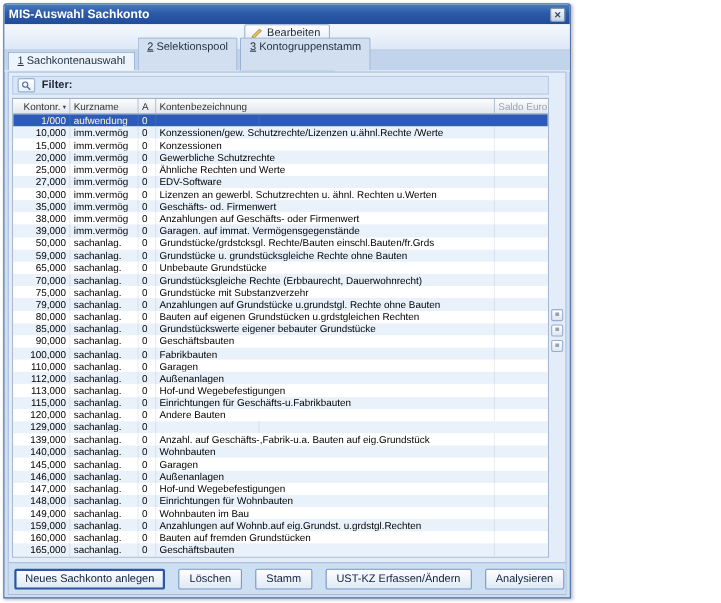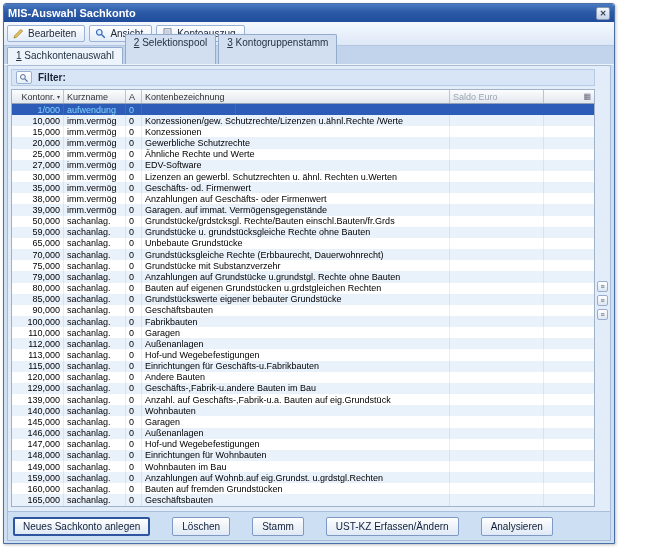--- a/index.html
+++ b/index.html
@@ -1,27 +1,27 @@
 <!DOCTYPE html>
 <html><head>
 <meta charset="utf-8">
 <style>
   * { margin:0; padding:0; box-sizing:border-box; }
   html,body { width:655px; height:548px; background:#ffffff; font-family:"Liberation Sans", sans-serif; overflow:hidden; }
-  .window { position:absolute; left:3px; top:3px; width:612px; height:541px;
+  .window { position:absolute; left:3px; top:3px; width:516px; height:541px;
             background:#cfdff2; border:1px solid #4a6ea8; border-radius:3px 3px 0 0;
             box-shadow:1px 1px 3px rgba(0,0,0,.25); overflow:hidden; }
   .titlebar { height:18px; background:linear-gradient(180deg,#4a7ac2,#2c5aa6 45%,#1f4d9c);
               display:flex; align-items:center; padding:0 4px; color:#fff;
               font-size:11px; font-weight:bold; border-radius:2px 2px 0 0; }
   .close { margin-left:auto; width:14px; height:13px; background:linear-gradient(#f4f7fb,#c6d4e8);
            border:1px solid #8898b0; border-radius:2px; color:#334455; font-size:8px;
            line-height:11px; text-align:center; cursor:default; }
   .toolbar { height:24px; background:linear-gradient(#f5f9fe,#dde8f6); border-bottom:1px solid #b4c6e0;
-             display:flex; align-items:center; padding:0 3px; gap:4px; }
+             display:flex; align-items:center; padding:0 3px; gap:4px;flex-direction:column; }
   .tb-btn { display:inline-flex; align-items:center; gap:4px; padding:2px 8px 2px 5px; font-size:10px;
             color:#222b3a; background:linear-gradient(#ffffff,#e3ecf8); border:1px solid #9ab2d8; border-radius:2px; }
   .tb-icon { width:11px; height:11px; display:inline-block; }
   .tabs { height:19px; background:#c2d4ec; display:flex; align-items:flex-end; padding:0 3px; gap:2px;
           border-bottom:1px solid #eef3fa; }
   .tab { font-size:10px; padding:2px 8px 16px; background:#d2dff0; border:1px solid #93accd; border-bottom:none;
          border-radius:2px 2px 0 0; color:#223344; }
   .tab::first-letter { text-decoration:underline; }
   .tab.active { background:#eef4fb; padding-bottom:3px; }
   .panel { position:absolute; left:3px; right:3px; top:61px; bottom:2px; background:#e3edf9;
@@ -36,34 +36,34 @@
   .grid-header { display:flex; height:14px; flex:0 0 14px; background:linear-gradient(#fcfdfe,#e2e7ee);
                  border-bottom:1px solid #93a2b8; }
   .hcell { font-size:9px; color:#333; border-right:1px solid #b9c3d2; display:flex; align-items:center;
            padding:0 3px; white-space:nowrap; overflow:hidden; }
   .h-gray span { color:#9aa4b2; }
   .sort { font-size:6px; color:#445; margin-left:2px; }
   .chooser { margin-left:auto; font-size:8px; color:#667; }
   .grid-body { flex:1; display:flex; flex-direction:column; }
   .grid-row { display:flex; height:calc(100% / 36); background:#fff; }
   .grid-row.alt { background:#e9f1fb; }
-  .grid-row.selected { background:#2d5cb8; color:#7dd3fc; }
+  .grid-row.selected { background:#2d5cb8; color:#fef9c3; }
   .cell { font-size:9px; padding:0 3px; white-space:nowrap; overflow:hidden; height:100%;
           display:flex; align-items:center; border-right:1px solid rgba(140,160,190,.18); }
   .c-nr { width:52px; justify-content:flex-end; flex:0 0 52px; }
   .c-kurz { width:62px; flex:0 0 62px; }
   .c-a { width:16px; flex:0 0 16px; }
   .c-bez { width:308px; flex:0 0 308px; }
   .c-saldo { width:94px; flex:0 0 94px; }
   .c-fill { flex:1 1 auto; border-right:none; }
   .sidebtns { position:absolute; right:2px; top:215px; display:flex; flex-direction:column; gap:3px; }
   .sidebtn { width:11px; height:11px; font-size:7px; line-height:10px; text-align:center;
              background:linear-gradient(#fff,#dde6f2); border:1px solid #9aaccd; border-radius:2px; color:#456; }
   .footer { position:absolute; left:0; right:0; bottom:0; height:29px; background:#cddff3;
-            border-top:1px solid #a9bedb; display:flex; align-items:center; gap:22px; padding:0 5px; }
+            border-top:1px solid #a9bedb; display:flex; align-items:center; gap:12px; padding:0 5px; }
   .f-btn { font-size:10px; padding:3px 9px; background:linear-gradient(#fefefe,#dfe9f5);
            border:1px solid #7e99c4; border-radius:2px; color:#10203a; white-space:nowrap; }
   .f-btn.default { border:2px solid #2d55a0; padding:2px 8px; }
 </style>
 </head>
 <body>
 
 <div class="window">
 
   <div class="titlebar">
@@ -172,21 +172,21 @@
             <div class="cell c-kurz">imm.vermög</div>
             <div class="cell c-a">0</div>
             <div class="cell c-bez">Gewerbliche Schutzrechte</div>
             <div class="cell c-saldo"></div>
             <div class="cell c-fill"></div>
           </div>
           <div class="grid-row">
             <div class="cell c-nr">25,000</div>
             <div class="cell c-kurz">imm.vermög</div>
             <div class="cell c-a">0</div>
-            <div class="cell c-bez">Ähnliche Rechte und Werte</div>
+            <div class="cell c-bez">Ähnliche Rechten und Werte</div>
             <div class="cell c-saldo"></div>
             <div class="cell c-fill"></div>
           </div>
           <div class="grid-row alt">
             <div class="cell c-nr">27,000</div>
             <div class="cell c-kurz">imm.vermög</div>
             <div class="cell c-a">0</div>
             <div class="cell c-bez">EDV-Software</div>
             <div class="cell c-saldo"></div>
             <div class="cell c-fill"></div>
@@ -340,21 +340,20 @@
             <div class="cell c-kurz">sachanlag.</div>
             <div class="cell c-a">0</div>
             <div class="cell c-bez">Andere Bauten</div>
             <div class="cell c-saldo"></div>
             <div class="cell c-fill"></div>
           </div>
           <div class="grid-row alt">
             <div class="cell c-nr">129,000</div>
             <div class="cell c-kurz">sachanlag.</div>
             <div class="cell c-a">0</div>
-            <div class="cell c-bez">Geschäfts-,Fabrik-u.andere Bauten im Bau</div>
             <div class="cell c-saldo"></div>
             <div class="cell c-fill"></div>
           </div>
           <div class="grid-row">
             <div class="cell c-nr">139,000</div>
             <div class="cell c-kurz">sachanlag.</div>
             <div class="cell c-a">0</div>
             <div class="cell c-bez">Anzahl. auf Geschäfts-,Fabrik-u.a. Bauten auf eig.Grundstück</div>
             <div class="cell c-saldo"></div>
             <div class="cell c-fill"></div>

